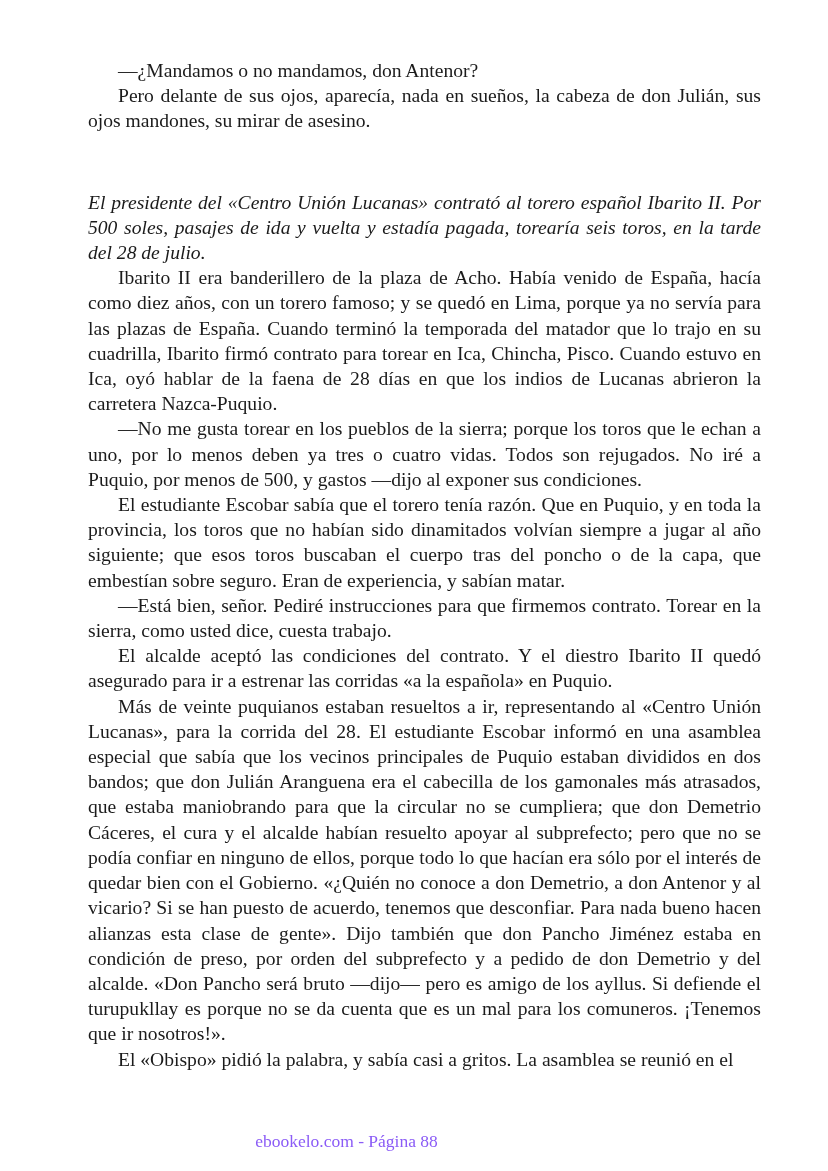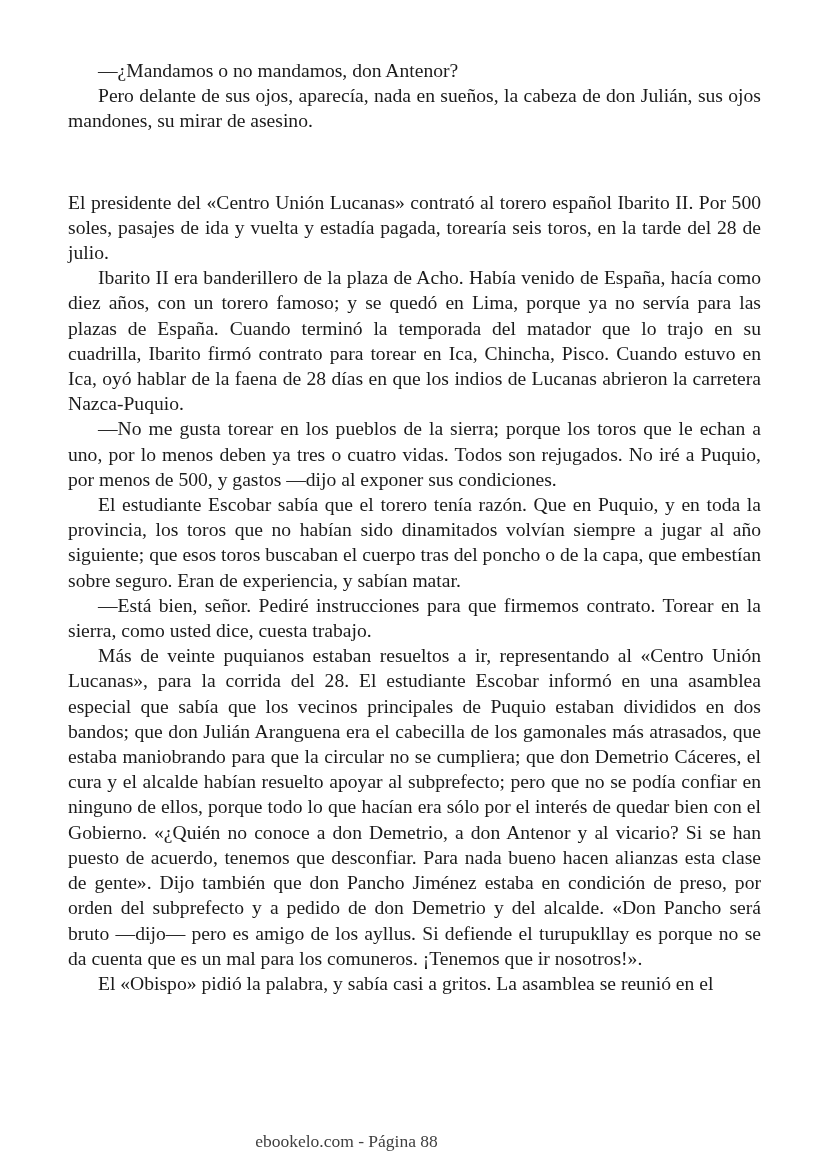--- a/index.html
+++ b/index.html
@@ -38,44 +38,46 @@
     line-height: 25.2px;
     text-align: justify;
     text-justify: inter-word;
     text-indent: 30px;
     hyphens: none;
     -webkit-hyphens: none;
   }
 
   .para.no-indent {
     text-indent: 0;
+    font-style: italic;
   }
 
   .para.last-line-natural {
     text-align-last: left;
+    margin-left: 20px;
   }
 
   
   .section-gap {
     height: 56px;
   }
 
   .block {
     display: block;
   }
 
   .footer {
     position: absolute;
     left: 0;
     top: 1130px;
     width: 693px;
     text-align: center;
     font-size: 17.5px;
     line-height: 22px;
-    color: #404040;
+    color: #8b5cf6;
     font-family: "Liberation Serif", "DejaVu Serif", serif;
   }
 </style>
 </head>
 <body>
 
 <div class="page">
 
   <div class="text-column">
 
@@ -85,20 +87,21 @@
     </div>
 
     <div class="section-gap"></div>
 
     <div class="block">
       <p class="para no-indent last-line-natural">El presidente del «Centro Unión Lucanas» contrató al torero español Ibarito II. Por 500 soles, pasajes de ida y vuelta y estadía pagada, torearía seis toros, en la tarde del 28 de julio.</p>
       <p class="para last-line-natural">Ibarito II era banderillero de la plaza de Acho. Había venido de España, hacía como diez años, con un torero famoso; y se quedó en Lima, porque ya no servía para las plazas de España. Cuando terminó la temporada del matador que lo trajo en su cuadrilla, Ibarito firmó contrato para torear en Ica, Chincha, Pisco. Cuando estuvo en Ica, oyó hablar de la faena de 28 días en que los indios de Lucanas abrieron la carretera Nazca-Puquio.</p>
       <p class="para last-line-natural">—No me gusta torear en los pueblos de la sierra; porque los toros que le echan a uno, por lo menos deben ya tres o cuatro vidas. Todos son rejugados. No iré a Puquio, por menos de 500, y gastos —dijo al exponer sus condiciones.</p>
       <p class="para last-line-natural">El estudiante Escobar sabía que el torero tenía razón. Que en Puquio, y en toda la provincia, los toros que no habían sido dinamitados volvían siempre a jugar al año siguiente; que esos toros buscaban el cuerpo tras del poncho o de la capa, que embestían sobre seguro. Eran de experiencia, y sabían matar.</p>
       <p class="para last-line-natural">—Está bien, señor. Pediré instrucciones para que firmemos contrato. Torear en la sierra, como usted dice, cuesta trabajo.</p>
+      <p class="para last-line-natural">El alcalde aceptó las condiciones del contrato. Y el diestro Ibarito II quedó asegurado para ir a estrenar las corridas «a la española» en Puquio.</p>
       <p class="para last-line-natural">Más de veinte puquianos estaban resueltos a ir, representando al «Centro Unión Lucanas», para la corrida del 28. El estudiante Escobar informó en una asamblea especial que sabía que los vecinos principales de Puquio estaban divididos en dos bandos; que don Julián Aranguena era el cabecilla de los gamonales más atrasados, que estaba maniobrando para que la circular no se cumpliera; que don Demetrio Cáceres, el cura y el alcalde habían resuelto apoyar al subprefecto; pero que no se podía confiar en ninguno de ellos, porque todo lo que hacían era sólo por el interés de quedar bien con el Gobierno. «¿Quién no conoce a don Demetrio, a don Antenor y al vicario? Si se han puesto de acuerdo, tenemos que desconfiar. Para nada bueno hacen alianzas esta clase de gente». Dijo también que don Pancho Jiménez estaba en condición de preso, por orden del subprefecto y a pedido de don Demetrio y del alcalde. «Don Pancho será bruto —dijo— pero es amigo de los ayllus. Si defiende el turupukllay es porque no se da cuenta que es un mal para los comuneros. ¡Tenemos que ir nosotros!».</p>
       <p class="para last-line-natural">El «Obispo» pidió la palabra, y sabía casi a gritos. La asamblea se reunió en el</p>
     </div>
 
   </div>
 
   <div class="footer">ebookelo.com - Página 88</div>
 
 </div>
 

